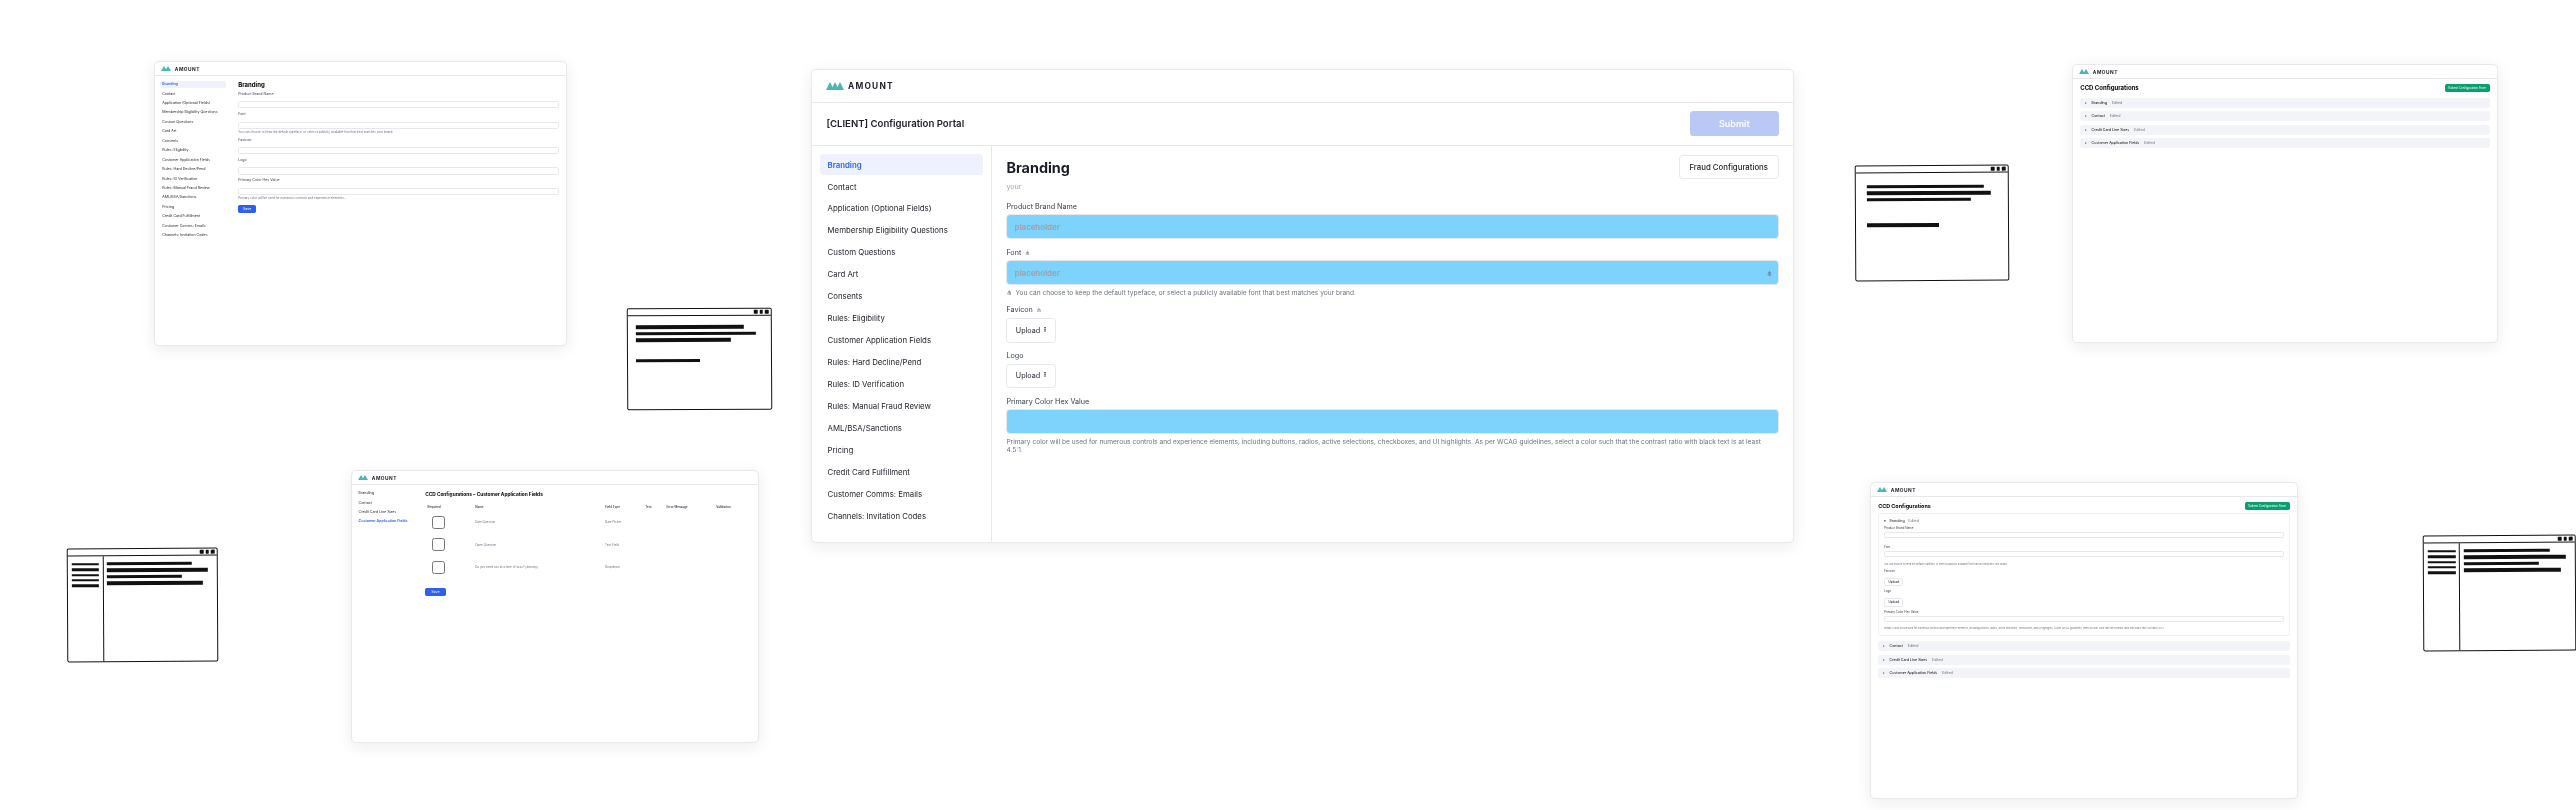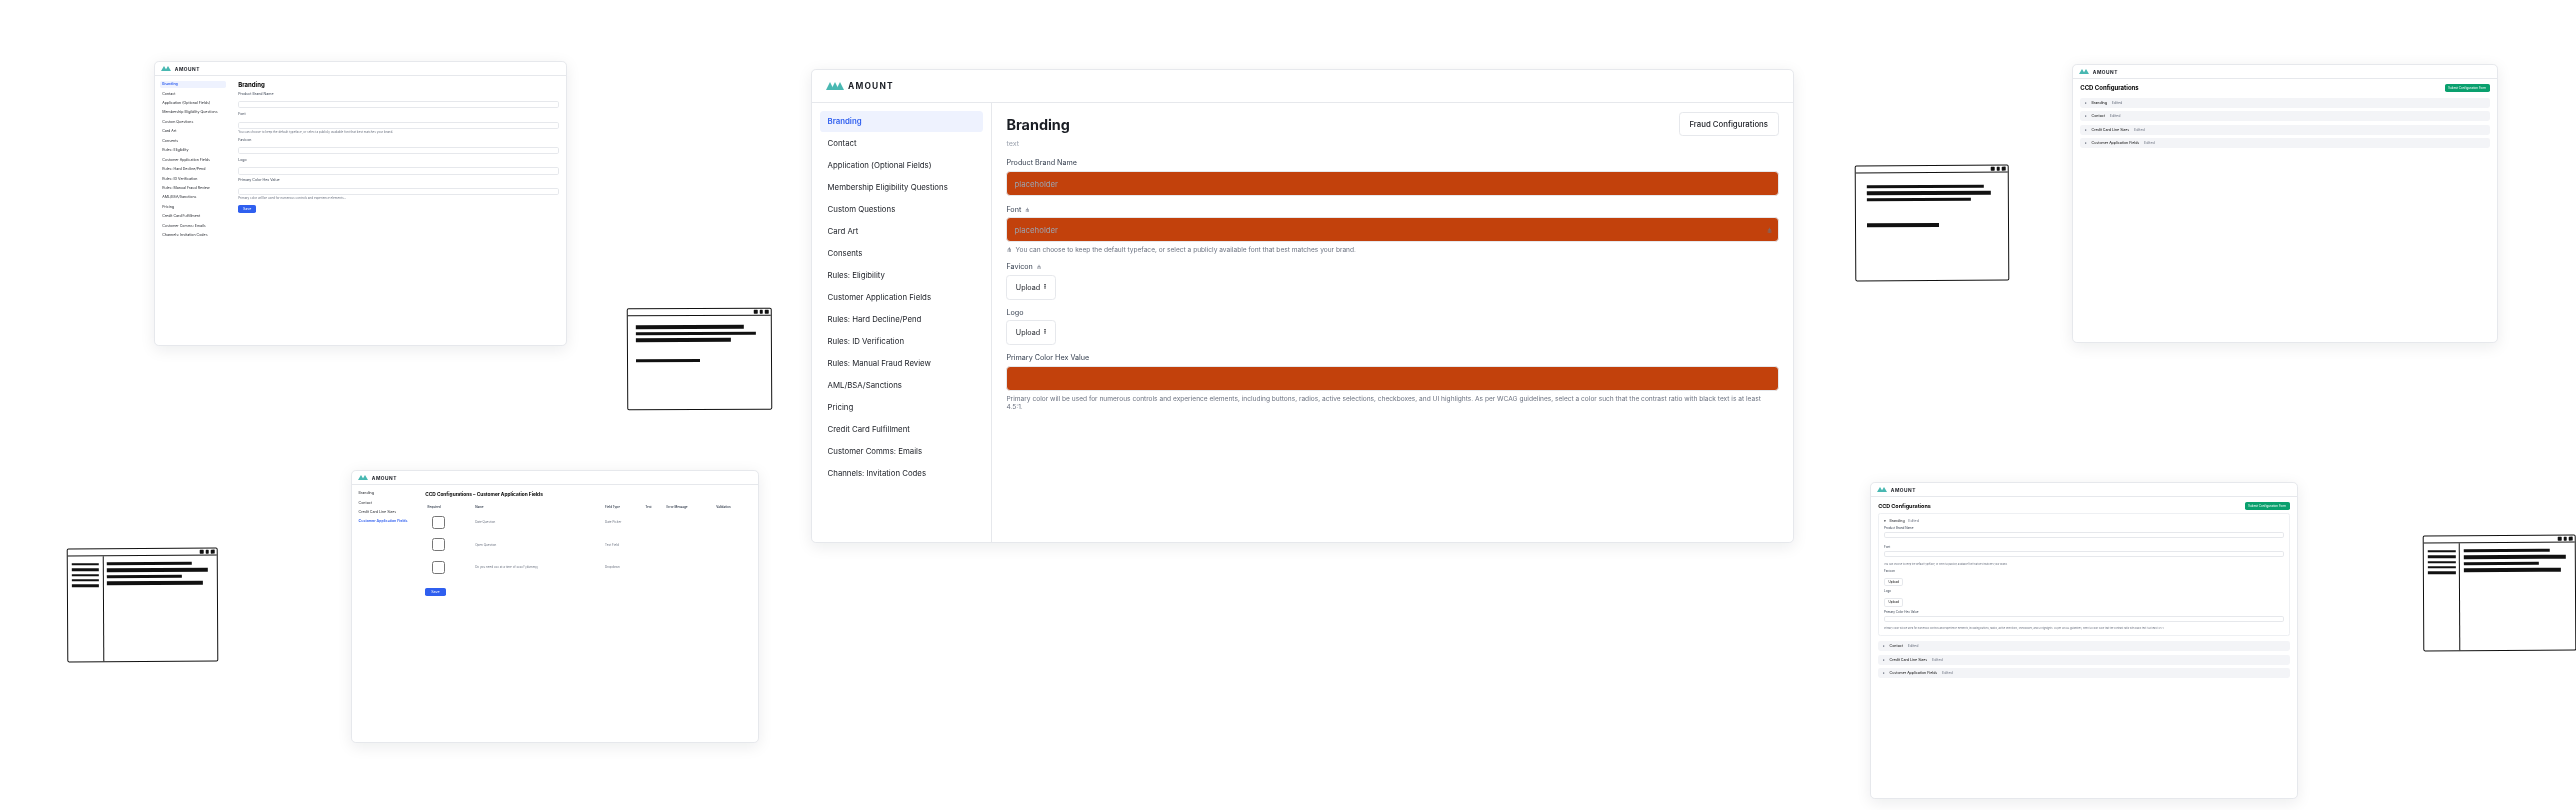--- a/index.html
+++ b/index.html
@@ -58,21 +58,21 @@
   #big .sidebar{width:180px;padding:8.4px;border-right:0.6px solid var(--border);}
   #big .navitem{padding:5.4px 7.2px;border-radius:3.6px;font-size:7.8px;color:var(--text);cursor:pointer;margin-bottom:1.2px;}
   #big .navitem.active{background:#eef2fe;color:var(--accent);font-weight:600;}
   #big .main{flex:1;padding:9.6px 14.4px;overflow:hidden;}
   #big .main .heading{display:flex;justify-content:space-between;align-items:center;margin-bottom:2.4px;}
   #big .main h2{margin:0;font-size:14.4px;font-weight:700;color:var(--text);}
   #big .saveBtn{background:#fff;border:0.6px solid var(--border);border-radius:3.6px;padding:6px 9.6px;font-size:7.8px;color:var(--text);font-weight:500;}
   #big .sub{font-size:7.2px;color:var(--muted2);margin-bottom:10.8px;}
   #big .label{font-size:7.2px;color:#374151;margin-bottom:3.6px;display:flex;align-items:center;gap:3.6px;}
   #big .field{margin-bottom:8.4px;}
-  #big .input{width:100%;border:0.6px solid var(--border);border-radius:4px;padding:6.6px 7.2px;font-size:7.8px;color:var(--text);background:#c2410c;}
+  #big .input{width:100%;border:0.6px solid var(--border);border-radius:4px;padding:6.6px 7.2px;font-size:7.8px;color:var(--text);background:#7dd3fc;font-weight:bold;}
   #big .input::placeholder{color:var(--muted2);}
   #big .inputwrap{position:relative;}
   #big .inputwrap .icon{position:absolute;right:6px;top:50%;transform:translateY(-50%);font-size:7.2px;color:var(--muted);}
   #big .hint{font-size:6.6px;color:var(--muted);margin-top:3.6px;display:flex;gap:3.6px;}
   #big .hint .hicon{flex:0 0 auto;color:var(--muted);}
   #big .uploadBtn{display:inline-flex;align-items:center;gap:3.6px;border:0.6px solid var(--border);background:#fff;border-radius:3.6px;padding:4.8px 8.4px;font-size:7.2px;color:var(--text);}
   .tiny .tword{font-weight:700;letter-spacing:0.5px;font-size:4.8px;color:var(--text);}
 
   
   #a{left:154px;top:61px;width:413px;height:285px;}
@@ -231,20 +231,24 @@
   <div id="big" class="shot">
     <div class="logorow">
       <div class="logo big">
         <div class="mark">
             <div class="tri"></div>
             <div class="tri"></div>
             <div class="tri"></div>
           </div>
         <div class="word">AMOUNT</div>
       </div>
+    </div>
+    <div class="titlerow">
+      <div class="title">[CLIENT] Configuration Portal</div>
+      <button class="submit">Submit</button>
     </div>
     <div class="body">
       <div class="sidebar" id="big-nav">
           <div class="navitem active">Branding</div>
           <div class="navitem">Contact</div>
           <div class="navitem">Application (Optional Fields)</div>
           <div class="navitem">Membership Eligibility Questions</div>
           <div class="navitem">Custom Questions</div>
           <div class="navitem">Card Art</div>
           <div class="navitem">Consents</div>
@@ -257,21 +261,21 @@
           <div class="navitem">Pricing</div>
           <div class="navitem">Credit Card Fulfillment</div>
           <div class="navitem">Customer Comms: Emails</div>
           <div class="navitem">Channels: Invitation Codes</div>
         </div>
       <div class="main">
         <div class="heading">
           <h2>Branding</h2>
           <button class="saveBtn">Fraud Configurations</button>
         </div>
-        <div class="sub">text</div>
+        <div class="sub">your</div>
 
         <div class="field">
           <div class="label">Product Brand Name</div>
           <input class="input" placeholder="placeholder" style="">
         </div>
 
         <div class="field">
           <div class="label">
             <span>Font</span>
             <span style="font-size:6px;color:var(--muted);">⋔</span>

